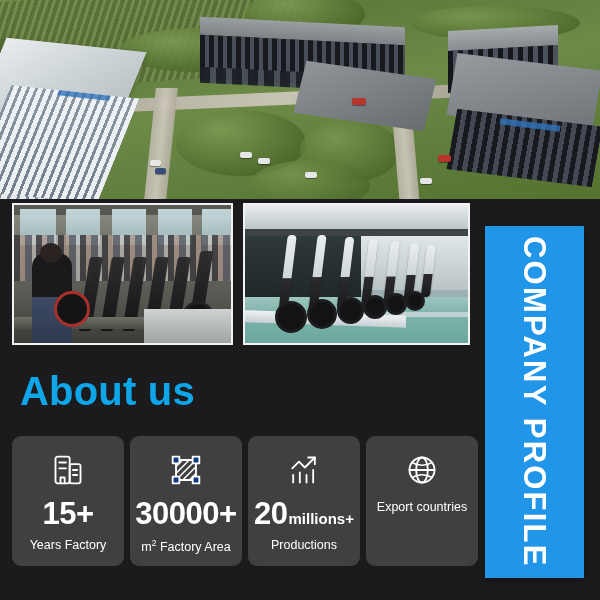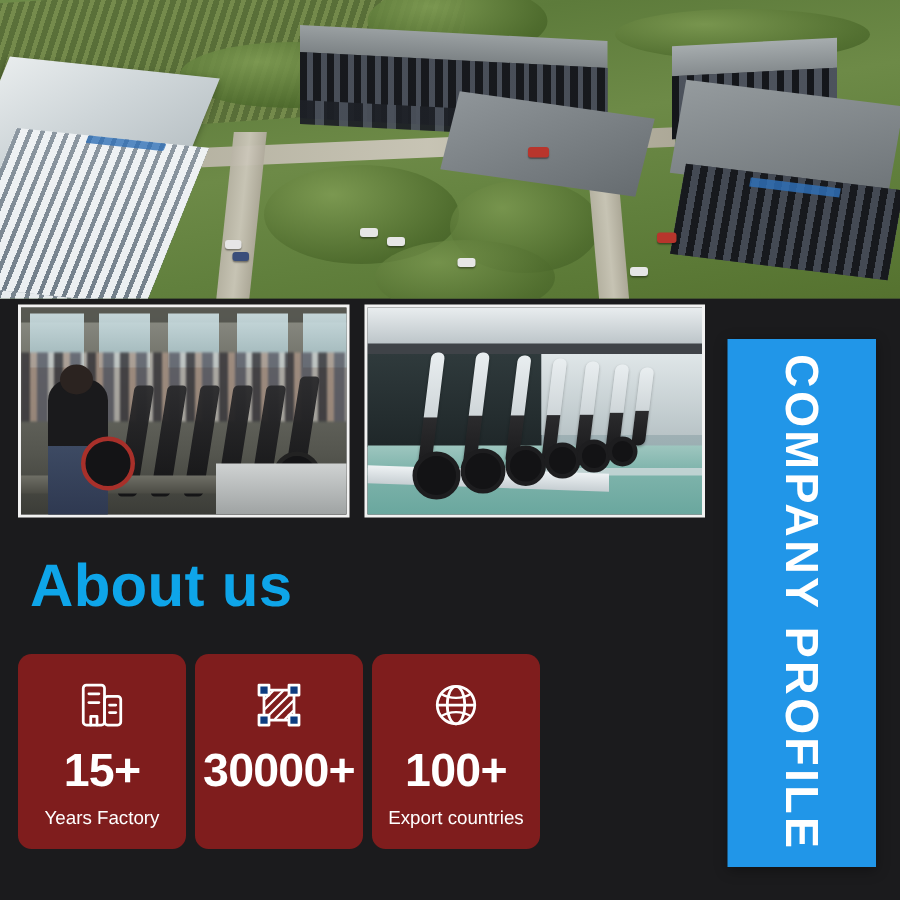--- a/index.html
+++ b/index.html
@@ -204,21 +204,21 @@
     font-size:40px;font-weight:700;color:#0ea5e9;letter-spacing:.2px;
     line-height:1.1;
   }
 
   .cards{
     position:absolute;left:12px;top:436px;
     display:flex;gap:6px;
   }
   .card{
     width:112px;height:130px;
-    background:#7f1d1d;
+    background:#404040;
     border-radius:9px;
     display:flex;flex-direction:column;align-items:center;
     box-sizing:border-box;padding-top:13px;
   }
   .card-icon{
     height:42px;display:flex;align-items:center;justify-content:center;
   }
   .card-icon svg{display:block;}
   .card-value{
     margin-top:7px;
@@ -369,33 +369,49 @@
           <path d="M13 35 35 13M13 27 27 13M13 19 19 13M21 35 35 21M29 35 35 29" stroke-width="1.8"></path>
           <rect x="8" y="8" width="8" height="8" fill="#0e3c80"></rect>
           <rect x="32" y="8" width="8" height="8" fill="#0e3c80"></rect>
           <rect x="8" y="32" width="8" height="8" fill="#0e3c80"></rect>
           <rect x="32" y="32" width="8" height="8" fill="#0e3c80"></rect>
         </svg>
       </div>
       <div class="card-value">
         <span class="big">30000+</span>
       </div>
-    </div>
-
+      <div class="card-label"><span>m</span><span class="sup">2</span>
+        <span>Factory Area</span></div>
+    </div>
+
+    <div class="card">
+      <div class="card-icon">
+        <svg width="40" height="40" viewBox="0 0 48 48" fill="none" stroke="#ffffff" stroke-width="2.2" stroke-linecap="round" stroke-linejoin="round">
+          <polyline points="10,22 18,14 25,21 37,9"></polyline>
+          <polyline points="29,9 37,9 37,17"></polyline>
+          <line x1="11" y1="30" x2="11" y2="39"></line>
+          <line x1="19" y1="27" x2="19" y2="39"></line>
+          <line x1="27" y1="30" x2="27" y2="39"></line>
+          <line x1="35" y1="24" x2="35" y2="39"></line>
+        </svg>
+      </div>
+      <div class="card-value">
+        <span class="big">20</span>
+          <span class="suffix">millions+</span>
+      </div>
+      <div class="card-label">Productions</div>
+    </div>
 
     <div class="card">
       <div class="card-icon">
         <svg width="40" height="40" viewBox="0 0 48 48" fill="none" stroke="#ffffff" stroke-width="2.2" stroke-linecap="round" stroke-linejoin="round">
           <circle cx="24" cy="24" r="15"></circle>
           <ellipse cx="24" cy="24" rx="7" ry="15"></ellipse>
           <line x1="9" y1="24" x2="39" y2="24"></line>
           <path d="M12 15c3.6 2.2 7.6 3.3 12 3.3S32.4 17.2 36 15" stroke-width="1.9"></path>
           <path d="M12 33c3.6-2.2 7.6-3.3 12-3.3S32.4 30.8 36 33" stroke-width="1.9"></path>
         </svg>
       </div>
-      <div class="card-value">
-        <span class="big">100+</span>
-      </div>
       <div class="card-label">Export countries</div>
     </div>
 
   </div>
 </div>
 
 </body></html>

